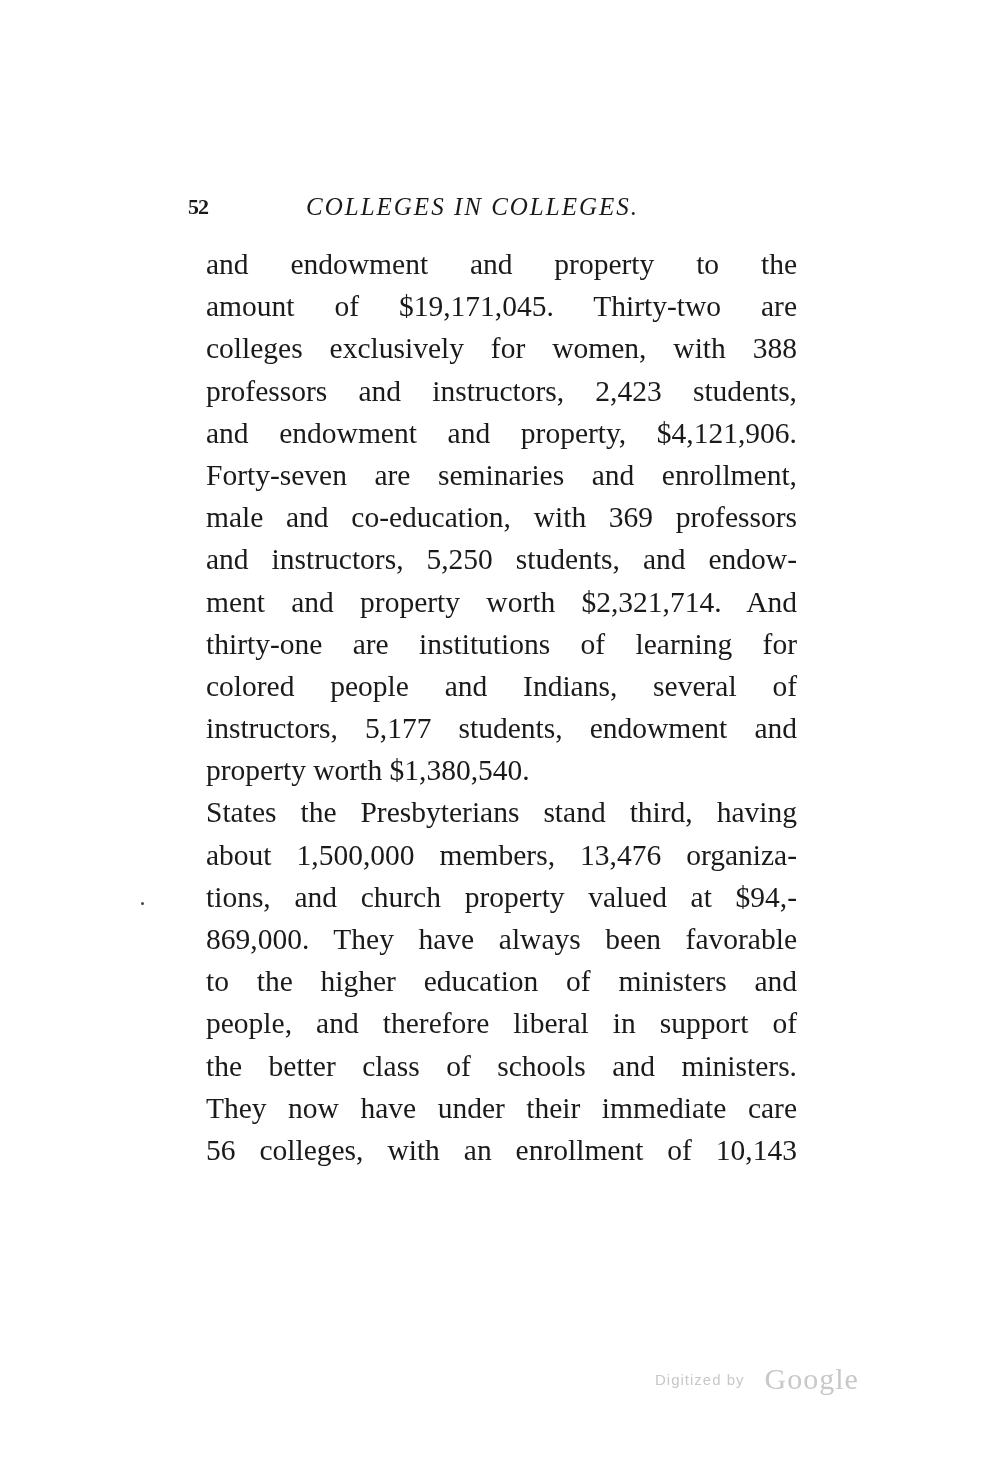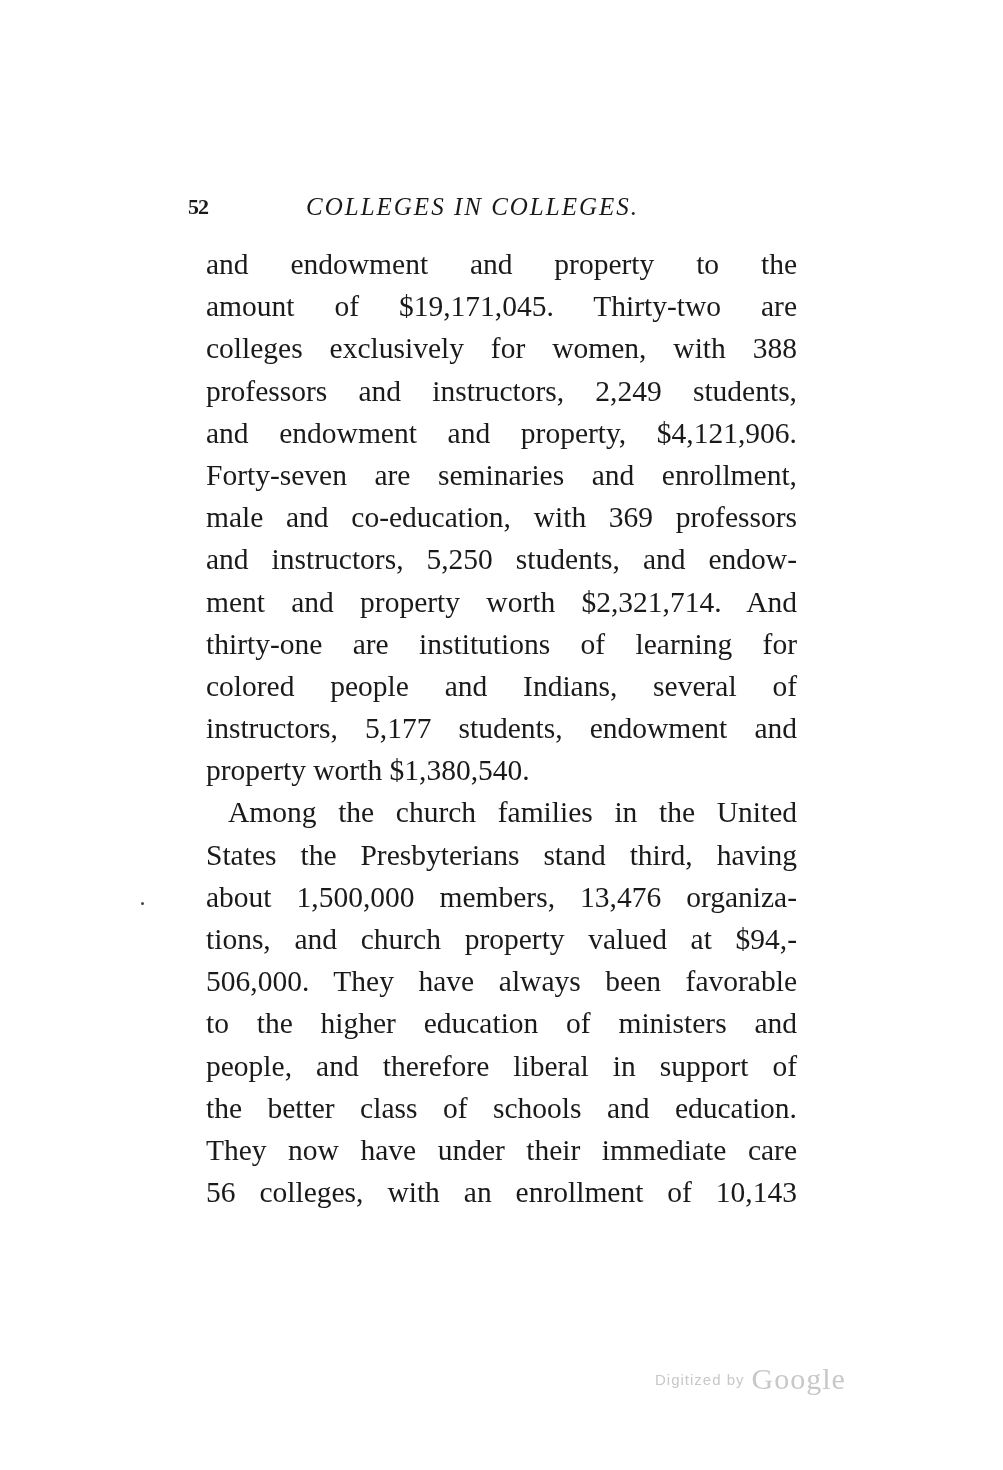--- a/index.html
+++ b/index.html
@@ -85,59 +85,58 @@
     .watermark-small {
       font-family: "Liberation Sans", sans-serif;
       font-size: 15px;
       vertical-align: middle;
       letter-spacing: 1px;
     }
     .watermark-brand {
       font-family: "Liberation Serif", serif;
       font-size: 30px;
       vertical-align: middle;
-      margin-left: 3px;
+      margin-left: 16px;
       letter-spacing: 1px;
     }
   </style>
 </head>
 <body>
 
 <div class="page">
 
   <div class="running-head">
     <span class="page-number">52</span>
     <span class="head-title">COLLEGES IN COLLEGES.</span>
   </div>
 
   <div class="body-text">
     <div class="paragraph">
       <span class="line">and endowment and property to the</span>
       <span class="line">amount of $19,171,045. Thirty-two are</span>
       <span class="line">colleges exclusively for women, with 388</span>
-      <span class="line">professors and instructors, 2,249 students,</span>
+      <span class="line">professors and instructors, 2,423 students,</span>
       <span class="line">and endowment and property, $4,121,906.</span>
       <span class="line">Forty-seven are seminaries and enrollment,</span>
       <span class="line">male and co-education, with 369 professors</span>
       <span class="line">and instructors, 5,250 students, and endow-</span>
       <span class="line">ment and property worth $2,321,714. And</span>
       <span class="line">thirty-one are institutions of learning for</span>
       <span class="line">colored people and Indians, several of</span>
       <span class="line">instructors, 5,177 students, endowment and</span>
       <span class="line last">property worth $1,380,540.</span>
     </div>
     <div class="paragraph">
-      <span class="line indent">Among the church families in the United</span>
       <span class="line">States the Presbyterians stand third, having</span>
       <span class="line">about 1,500,000 members, 13,476 organiza-</span>
       <span class="line">tions, and church property valued at $94,-</span>
-      <span class="line">506,000. They have always been favorable</span>
+      <span class="line">869,000. They have always been favorable</span>
       <span class="line">to the higher education of ministers and</span>
       <span class="line">people, and therefore liberal in support of</span>
-      <span class="line">the better class of schools and education.</span>
+      <span class="line">the better class of schools and ministers.</span>
       <span class="line">They now have under their immediate care</span>
       <span class="line">56 colleges, with an enrollment of 10,143</span>
     </div>
   </div>
 
   <div class="stray-mark"></div>
 
   <div class="watermark">
     <span class="watermark-small">Digitized by</span>
     <span class="watermark-brand">Google</span>

